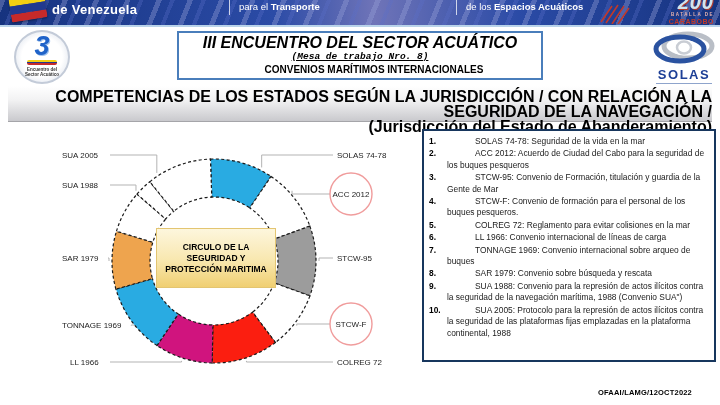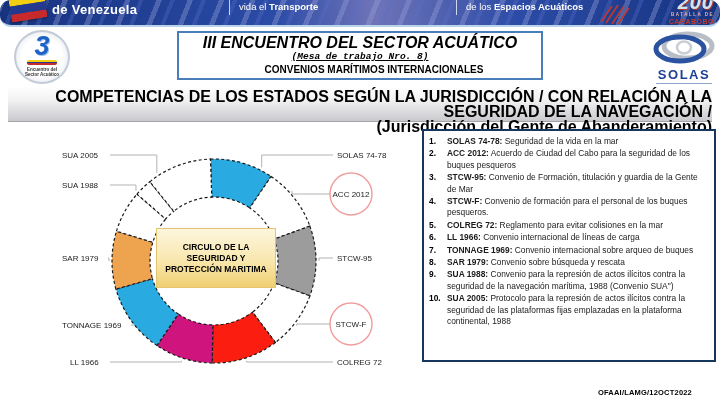--- a/index.html
+++ b/index.html
@@ -8,21 +8,20 @@
     position:relative; width:720px; height:405px; background:#ffffff;
     overflow:hidden; font-family:"Liberation Sans", sans-serif; color:#000;
   }
   
   .banner {
     position:absolute; left:0; top:0; width:720px; height:27px; overflow:hidden;
     background:
       repeating-linear-gradient(112deg, rgba(150,160,215,.38) 0 5px, rgba(0,0,0,0) 5px 13px, rgba(90,110,200,.32) 13px 17px, rgba(0,0,0,0) 17px 29px),
       linear-gradient(90deg,#16337f 0%,#2b4ba6 38%,#6f74b8 52%,#2b4ba6 72%,#16337f 100%);
     border-bottom:2px solid #b9d3ea;
-    border-radius:11px;
   }
   .flag { position:absolute; left:10px; top:-4px; width:36px; height:24px; transform:rotate(-9deg); border-radius:2px; overflow:hidden; box-shadow:0 1px 2px rgba(0,0,0,.4); }
   .flag .y { height:34%; background:#f3cf12; }
   .flag .b { height:33%; background:#22398f; position:relative; }
   .flag .b i { position:absolute; top:2px; left:6px; width:22px; height:2px;
     background:radial-gradient(circle 1px at 2px 1px,#fff 60%,transparent 61%) left/4px 2px repeat-x; }
   .flag .r { height:33%; background:#c62a2a; }
   .brand { position:absolute; left:52px; top:-10px; color:#fff; line-height:13px; white-space:nowrap; }
   .brand .t1 { font-size:12px; font-weight:bold; letter-spacing:.3px; }
   .brand .t2 { font-size:13px; font-weight:bold; letter-spacing:.3px; }
@@ -64,21 +63,21 @@
   .center-box { position:absolute; left:96px; top:98px; width:120px; height:60px;
     background:linear-gradient(#fdf6dd 0%,#f8e7ae 55%,#f0cf72 100%);
     border:1px solid #e3c571; display:flex; align-items:center; justify-content:center;
     text-align:center; font-size:8.5px; font-weight:bold; line-height:11px; white-space:pre-line; }
   
   .list-panel { position:absolute; left:422px; top:129px; width:294px; height:233px;
     border:2px solid #17365d; background:#fff; padding:5px 6px 4px 5px; }
   .li { display:flex; margin-bottom:1px; }
   .li .num { width:18px; flex:0 0 18px; font-size:8.4px; font-weight:bold; line-height:11.4px; }
   .li .txt { flex:1; font-size:8.4px; line-height:11.4px; color:#1a1a1a; }
-  .li .txt b { font-weight:bold; }
+  .li .txt b { font-weight:normal;margin-left:28px; }
   
   .footer { position:absolute; right:28px; bottom:8px; font-size:7.5px; font-weight:bold; letter-spacing:.2px; }
 </style>
 </head>
 <body>
 
 <div class="slide">
 
   <div class="banner">
     <div class="flag">
@@ -86,21 +85,21 @@
         <div class="b">
           <i></i>
         </div>
         <div class="r"></div>
     </div>
     <div class="brand">
       <div class="t1">Gobierno Bolivariano</div>
       <div class="t2">de Venezuela</div>
     </div>
     <div class="vdiv d1"></div>
-    <div class="banner-seg s1"><span>vida el </span><b>Transporte</b></div>
+    <div class="banner-seg s1"><span>para el </span><b>Transporte</b></div>
     <div class="vdiv d2"></div>
     <div class="banner-seg s2"><span>de los </span><b>Espacios Acuáticos</b></div>
     <svg class="chevrons" width="32" height="22" viewBox="0 0 32 22">
       <path d="M1 20 L12 4 M6 21 L18 3 M12 22 L24 4 M18 22 L29 6" stroke="#c0392b" stroke-width="1.6" fill="none"></path>
     </svg>
     <div class="carabobo">
       <div class="num">200</div>
       <div class="l1">BATALLA DE</div>
       <div class="l2">CARABOBO</div>
     </div>
@@ -127,21 +126,21 @@
       <ellipse cx="28" cy="18" rx="24" ry="12" fill="none" stroke="#2a52a0" stroke-width="5"></ellipse>
       <ellipse cx="32" cy="16.5" rx="12" ry="8" fill="#ffffff"></ellipse>
       <ellipse cx="32" cy="16.5" rx="7" ry="6" fill="none" stroke="#c9cdd4" stroke-width="2.5"></ellipse>
     </svg>
     <div class="name">SOLAS</div>
     <div class="rule"></div>
   </div>
 
   <div class="title-bar">
     <div class="l1">COMPETENCIAS DE LOS ESTADOS SEGÚN LA JURISDICCIÓN / CON RELACIÓN A LA SEGURIDAD DE LA NAVEGACIÓN /</div>
-    <div class="l2">(Jurisdicción del Gente de Abanderamiento)</div>
+    <div class="l2">(Jurisdicción del Estado de Abanderamiento)</div>
   </div>
 
   <div class="diagram">
     <svg class="donut" id="donut-svg" width="360" height="264" viewBox="0 0 360 264">
         <polyline points="50,25 96.81290132342215,25 96.81290132342215,42.93959036573048" fill="none" stroke="#b3b3b3" stroke-width="1"></polyline>
         <polyline points="50,55 75.9697933248736,55 75.9697933248736,60.74128633231989" fill="none" stroke="#b3b3b3" stroke-width="1"></polyline>
         <polyline points="48,128 49,128 49,131" fill="none" stroke="#b3b3b3" stroke-width="1"></polyline>
         <polyline points="79,195 71.25887087129419,195 71.25887087129419,195.6444549091941" fill="none" stroke="#b3b3b3" stroke-width="1"></polyline>
         <polyline points="50,232 121.55321559063051,232 121.55321559063051,230.8609342109911" fill="none" stroke="#b3b3b3" stroke-width="1"></polyline>
         <polyline points="186.44678440936949,230.8609342109911 186.44678440936949,232 273,232" fill="none" stroke="#b3b3b3" stroke-width="1"></polyline>

